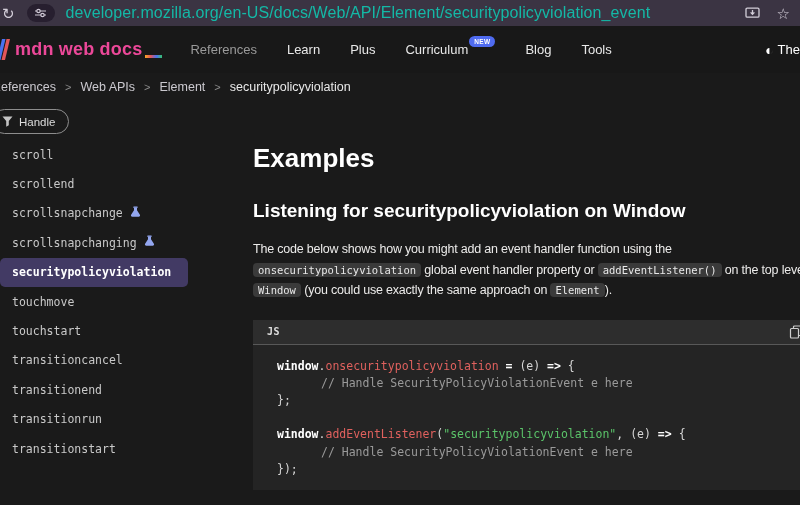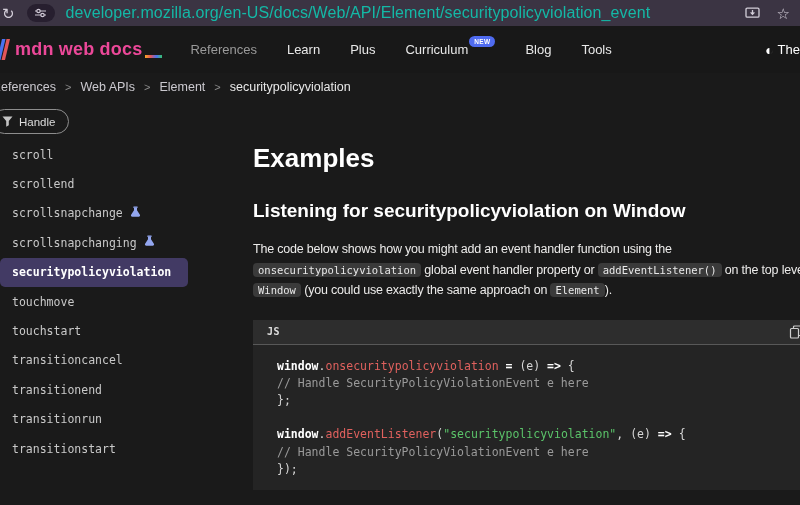--- a/index.html
+++ b/index.html
@@ -65,21 +65,21 @@
               align-items:center; position:relative; }
   .codelang { color:#dedede; font-family:"DejaVu Sans Mono",monospace; font-size:10px; font-weight:700;
               margin-left:14px; letter-spacing:.5px; }
   .copy { position:absolute; right:10px; top:5px; cursor:pointer; display:flex; }
   .codebody { padding:13px 0 12px 24px; font-family:"DejaVu Sans Mono",monospace; font-size:11.5px;
               line-height:17.2px; white-space:nowrap; }
   .tok-kw  { color:#ffffff; font-weight:700; }
   .tok-pln { color:#d6d6d6; }
   .tok-fn  { color:#e0615e; }
   .tok-op  { color:#ffffff; font-weight:700; }
-  .tok-cmt { color:#9a9a9a; }
+  .tok-cmt { color:#9a9a9a;margin-left:44px; }
   .tok-str { color:#5bc46a; }
 </style>
 </head>
 <body>
 
 <div class="chrome">
   <span class="reload">↻</span>
   <span class="site-pill">
     <svg width="13" height="10" viewBox="0 0 13 10">
       <path d="M1 3h11M1 7h11" stroke="#cfc9d6" stroke-width="1.2"></path>

